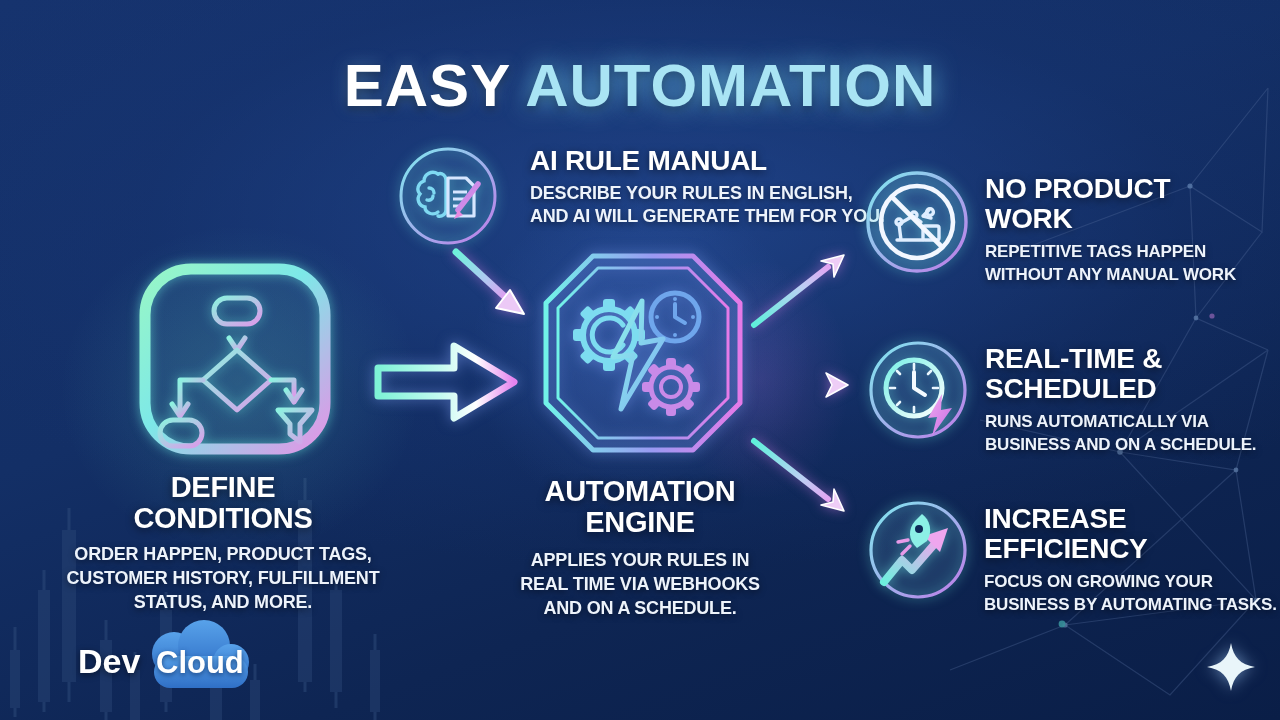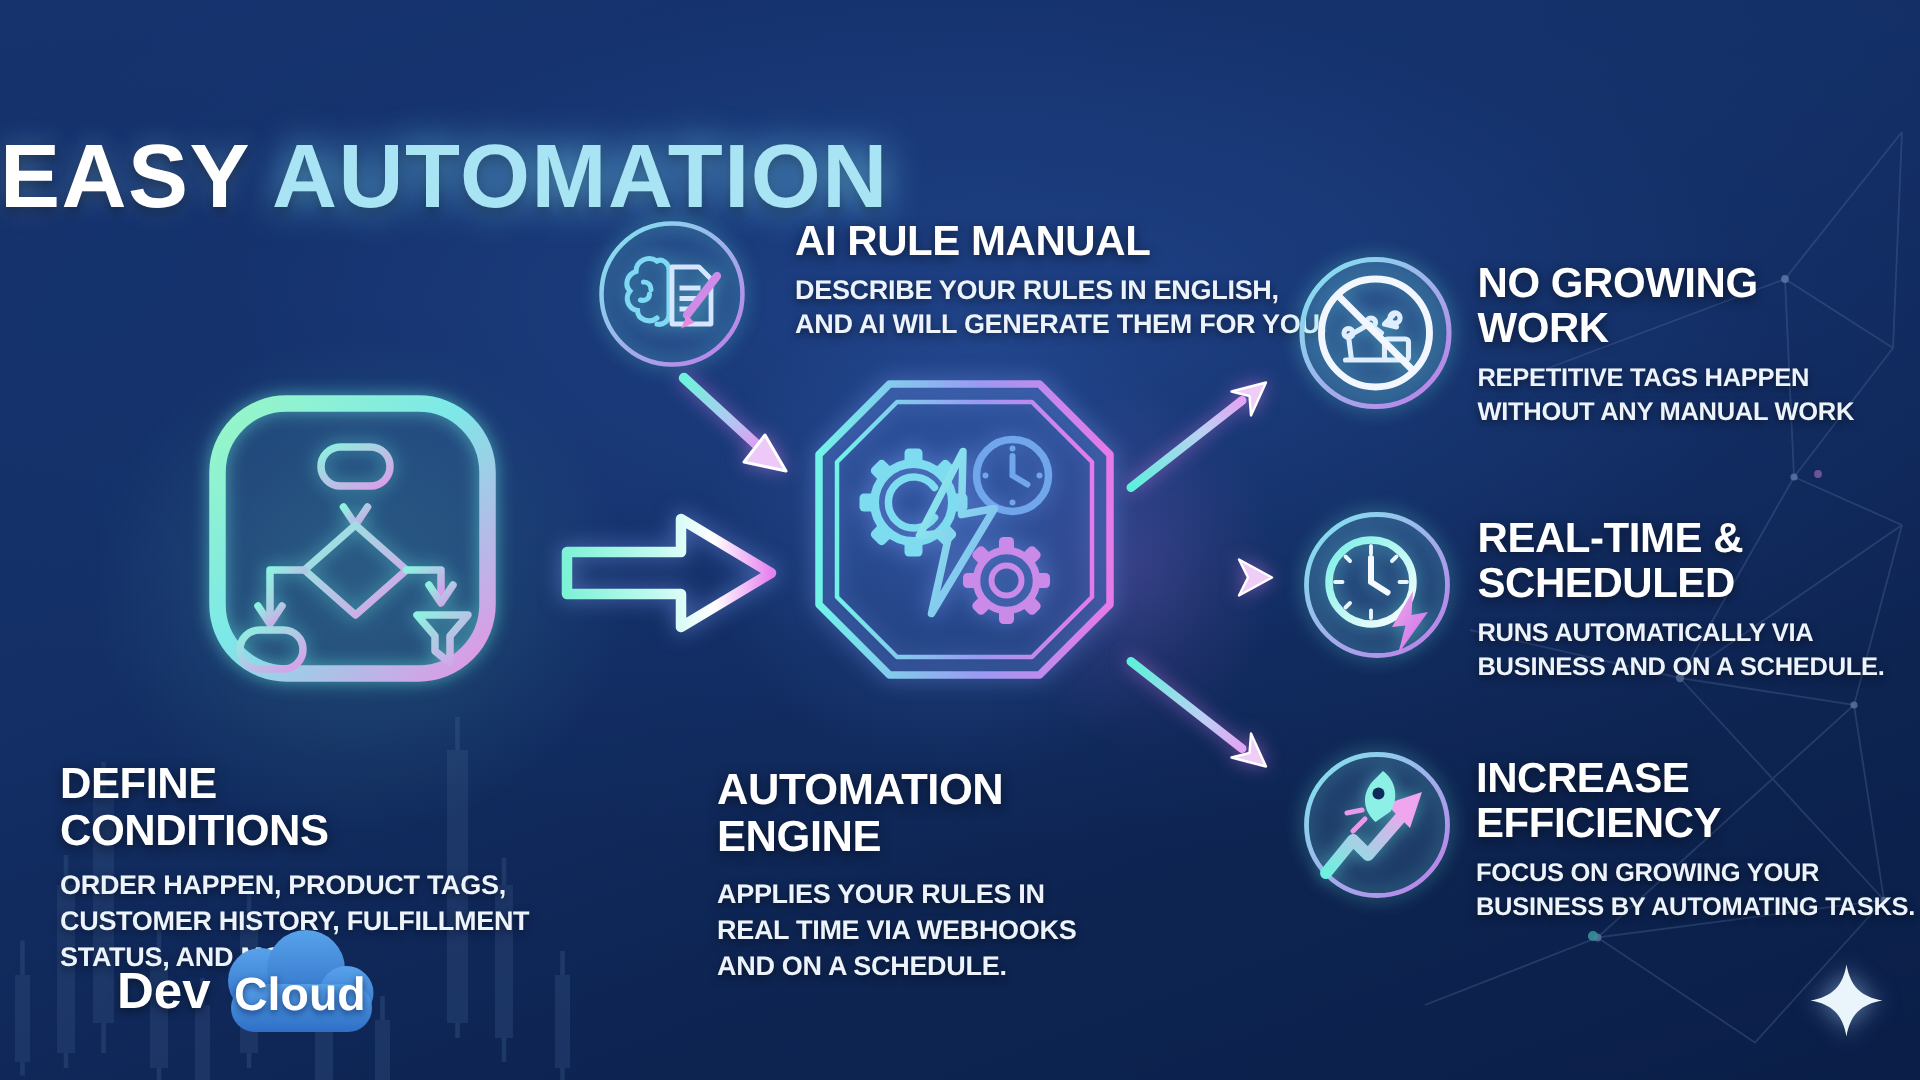--- a/index.html
+++ b/index.html
@@ -7,32 +7,32 @@
     position:relative;width:1280px;height:720px;overflow:hidden;
     font-family:"Liberation Sans", sans-serif;
     background:
       radial-gradient(90% 70% at 52% 30%, rgba(40,80,160,.55) 0%, rgba(24,55,120,.25) 45%, rgba(0,0,0,0) 70%),
       linear-gradient(160deg,#16336e 0%,#132f66 40%,#0e2553 70%,#0a1e47 100%);
   }
   .abs{position:absolute;}
   .glow{position:absolute;border-radius:50%;pointer-events:none;}
   
   .title{
-    position:absolute;top:56px;left:0;width:100%;text-align:left;
-    font-size:60px;font-weight:700;letter-spacing:1px;line-height:1;white-space:nowrap;margin-top:32px;
+    position:absolute;top:56px;left:0;width:100%;text-align:center;
+    font-size:60px;font-weight:700;letter-spacing:1px;line-height:1;white-space:nowrap;
   }
   .t-white{color:#ffffff;text-shadow:0 0 16px rgba(150,215,255,.35),0 3px 8px rgba(0,0,0,.5);}
   .t-cyan{color:#a9e4f4;text-shadow:0 0 24px rgba(120,215,250,.8),0 3px 8px rgba(0,0,0,.4);margin-left:14px;}
   .h-head{color:#ffffff;font-weight:700;letter-spacing:-0.3px;line-height:1.06;
     text-shadow:0 2px 8px rgba(0,0,0,.55);}
   .h-head span{display:block;}
   .h-body{color:#edf3fb;font-weight:700;letter-spacing:-0.2px;line-height:1.32;
     text-shadow:0 2px 6px rgba(0,0,0,.5);}
   .h-body span{display:block;}
-  .center{text-align:left;margin-top:36px;}
+  .center{text-align:center;}
   
   .ai-block{left:530px;top:146px;}
   .ai-block .h-head{font-size:28px;}
   .ai-block .h-body{font-size:18px;margin-top:6px;}
   .define-block{left:40px;top:472px;width:366px;}
   .define-block .h-head{font-size:29px;}
   .define-block .h-body{font-size:18px;margin-top:10px;}
   .engine-block{left:478px;top:476px;width:324px;}
   .engine-block .h-head{font-size:29px;}
   .engine-block .h-body{font-size:18px;margin-top:12px;}
@@ -329,21 +329,21 @@
       <circle cx="67" cy="44" r="3.4"></circle>
       <rect x="60" y="58" width="16" height="14" rx="2"></rect>
     </g>
     <g stroke="#f2f7ff" stroke-width="4.6" fill="none">
       <circle cx="54" cy="54" r="36"></circle>
       <line x1="29" y1="29" x2="79" y2="79"></line>
     </g>
   </svg>
   <div class="abs benefit-text b1">
     <div class="h-head">
-      <span>NO GROWING</span>
+      <span>NO PRODUCT</span>
       <span>WORK</span>
     </div>
     <div class="h-body">
       <span>REPETITIVE TAGS HAPPEN</span>
       <span>WITHOUT ANY MANUAL WORK</span>
     </div>
   </div>
 
   <svg class="abs neon-cyan" style="left:866px;top:338px" width="104" height="104" viewBox="0 0 104 104">
     <defs>

